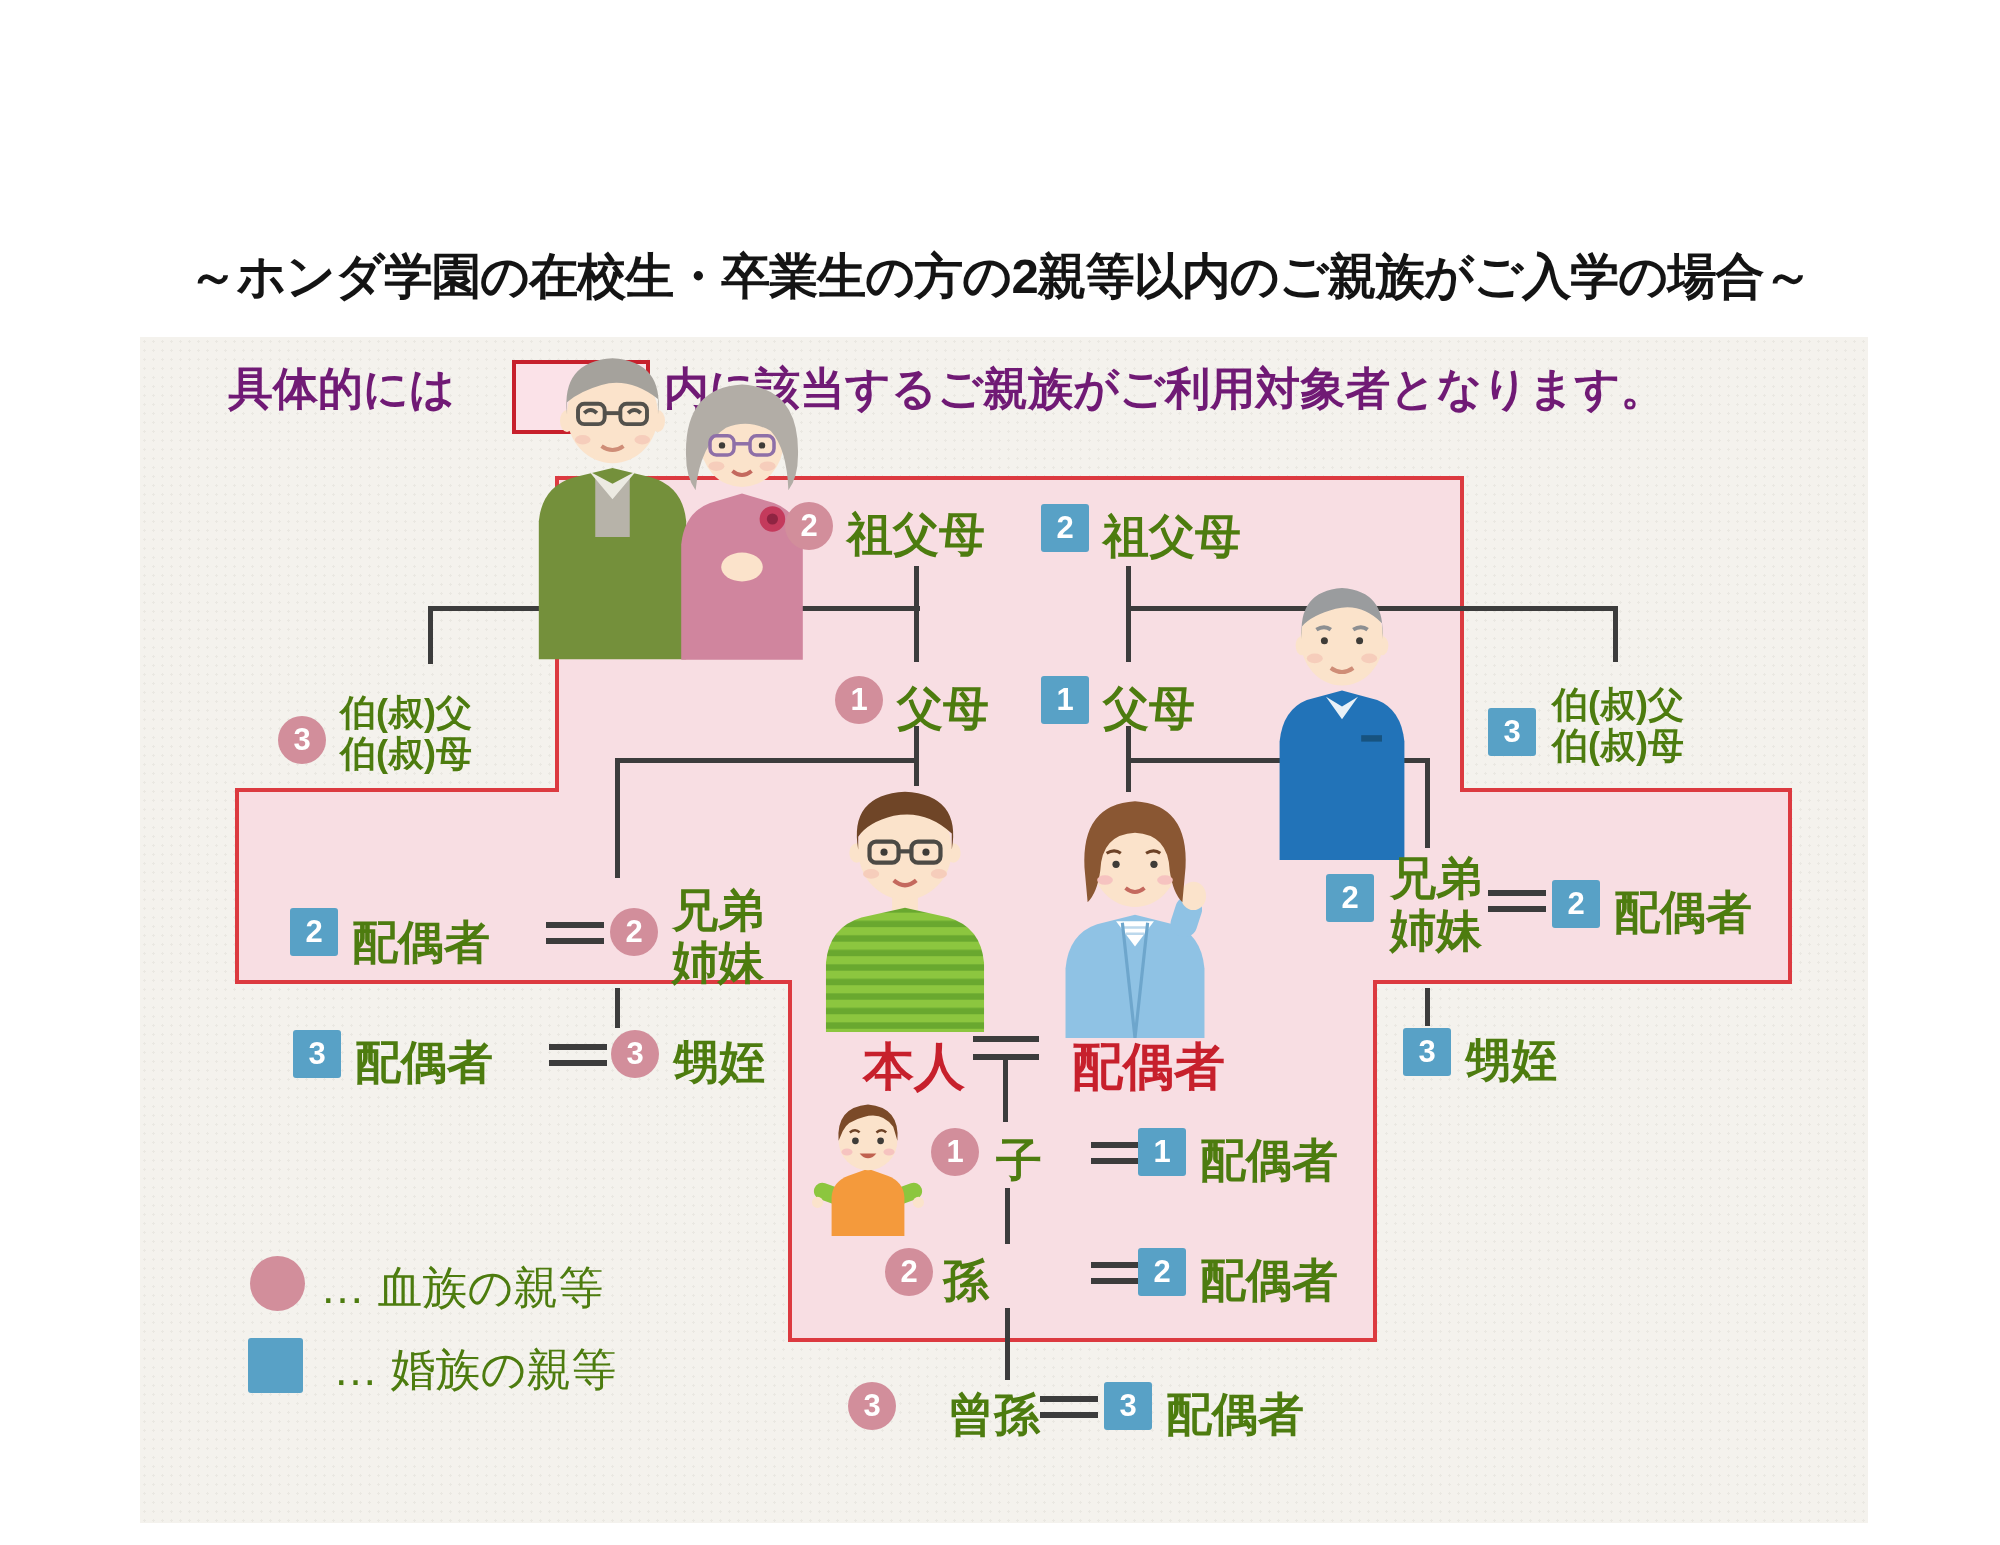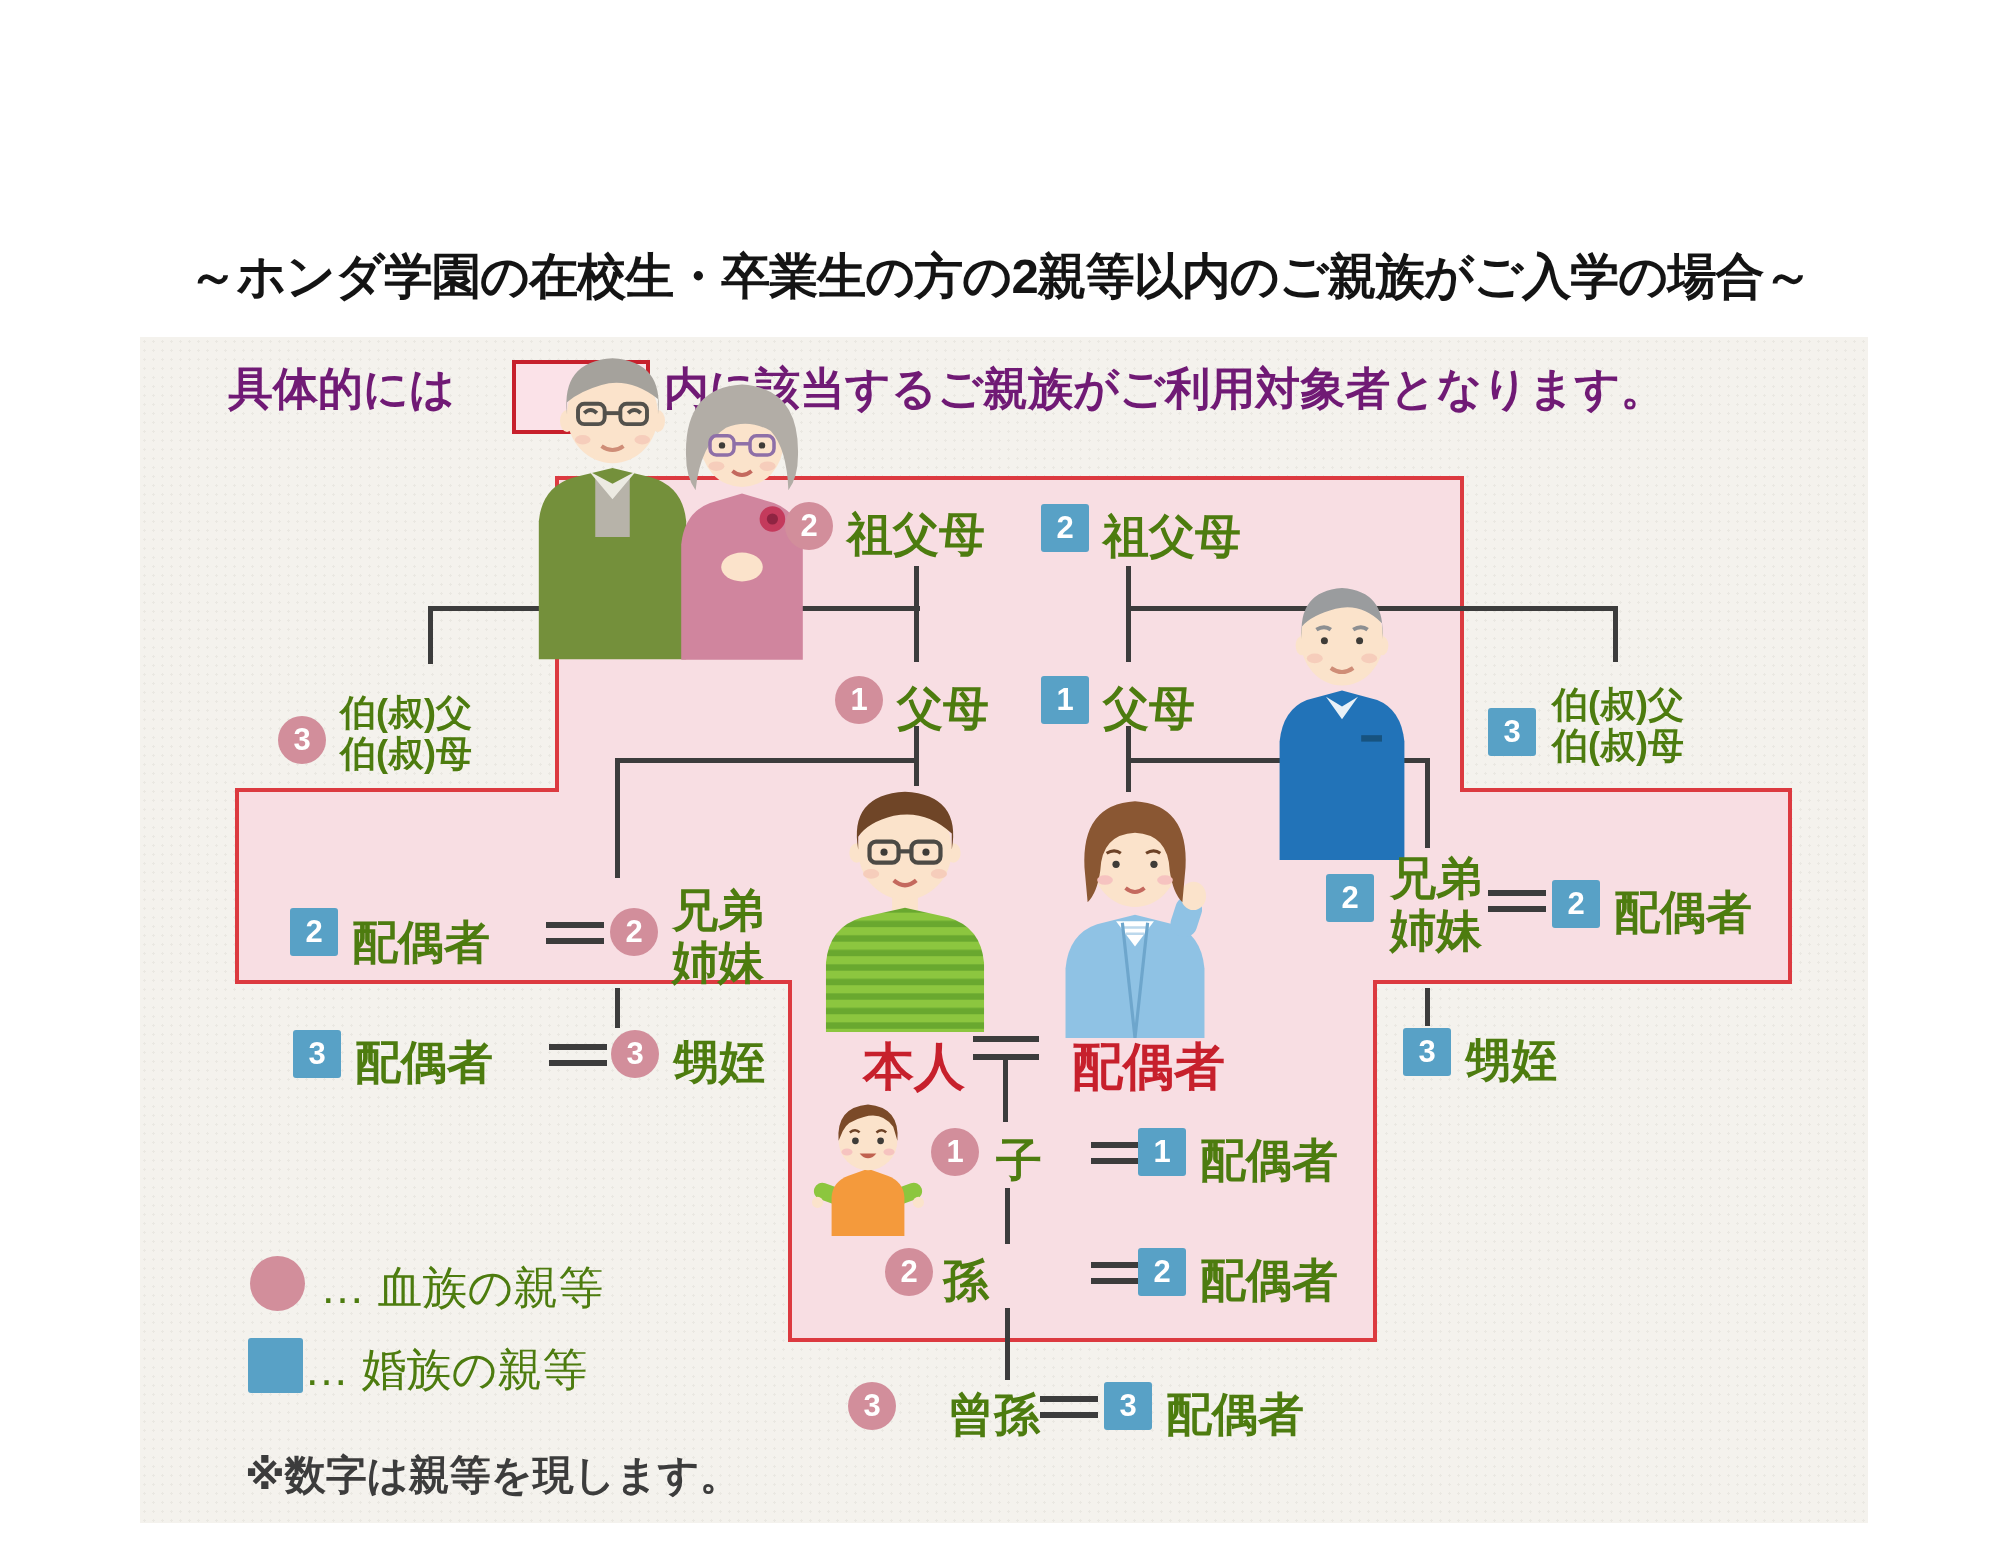--- a/index.html
+++ b/index.html
@@ -250,16 +250,15 @@
 
   <div class="badge c" style="left:848px;top:1382px">3</div>
   <div class="lbl" style="left:948px;top:1388px">曾孫</div>
   <div class="eq" style="left:1040px;top:1396px"></div>
   <div class="badge s" style="left:1104px;top:1382px">3</div>
   <div class="lbl" style="left:1166px;top:1388px">配偶者</div>
 
   <div class="legend-dot"></div>
   <div class="lbl leg" style="left:320px;top:1262px">… 血族の親等</div>
   <div class="legend-sq"></div>
-  <div class="lbl leg" style="left:304px;top:1344px">… 婚族の親等</div>
-  <div class="note">※数字は親等を現します。</div>
+  <div class="lbl leg" style="left:333px;top:1344px">… 婚族の親等</div>
 
 </div>
 
 </body></html>

